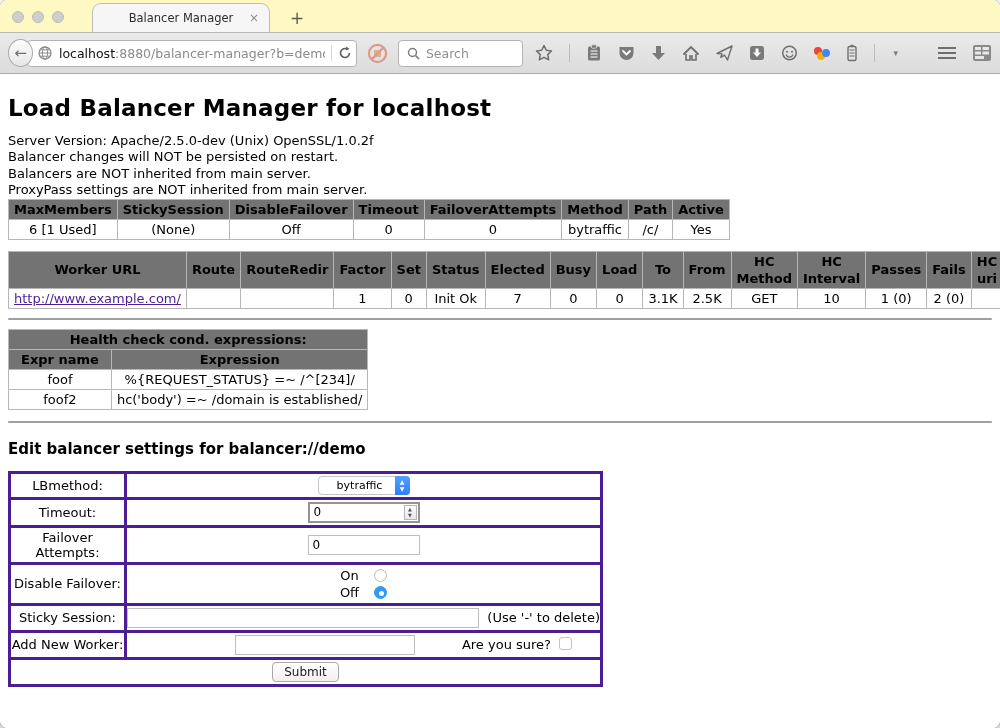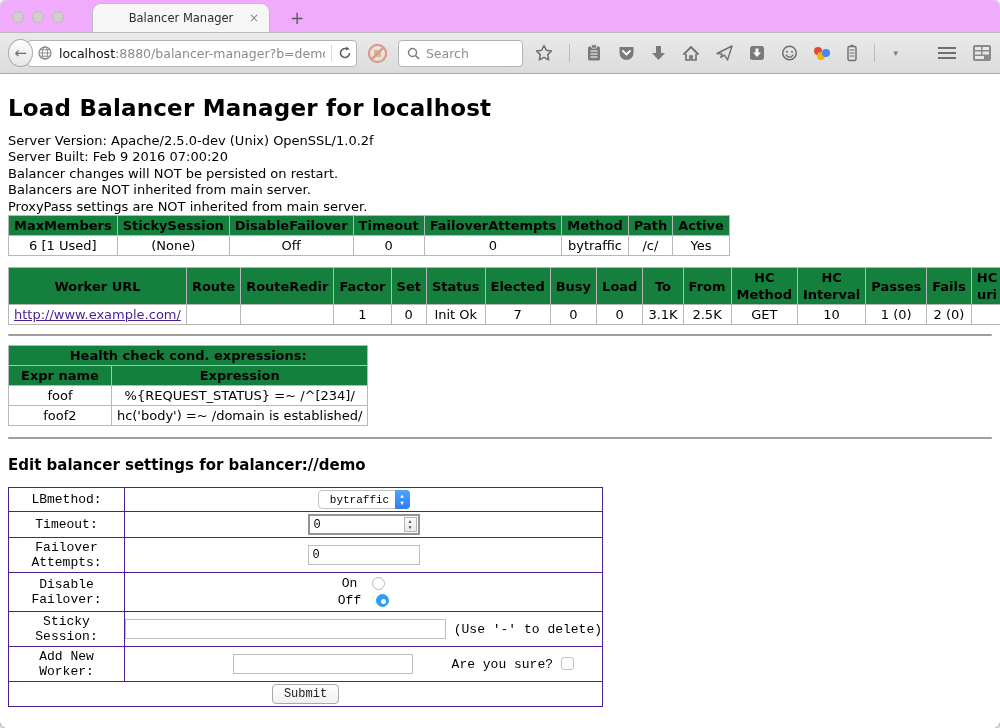--- a/index.html
+++ b/index.html
@@ -5,21 +5,21 @@
   * { margin:0; padding:0; box-sizing:border-box; }
   html,body { background:#fff; font-family:"DejaVu Sans","Liberation Sans",sans-serif; }
   .window{
     position:relative; width:1000px; height:728px; margin:0 auto;
     border-radius:8px; overflow:hidden;
     box-shadow:0 10px 30px rgba(0,0,0,.35), 0 0 0 1px rgba(0,0,0,.15);
     background:#fff;
   }
   
   .tabbar{
-    height:33px; background:#f0abfc; display:flex; align-items:flex-end;
+    height:33px; background:#fef9c3; display:flex; align-items:flex-end;
     border-bottom:1px solid #b9b9b9; position:relative;
   }
   .traffic{ display:flex; gap:8px; position:absolute; left:12px; top:11px; }
   .traffic span{ width:12px; height:12px; border-radius:50%; background:#cfcecd; border:1px solid #bdbcbb; }
   .tab{
     position:relative; margin-left:92px; width:178px; height:29px;
     background:#f7f6f6; border:1px solid #bfbebe; border-bottom:none;
     border-radius:9px 9px 0 0; display:flex; align-items:center; justify-content:center;
     font-size:11.5px; color:#2d2d2d;
   }
@@ -63,28 +63,28 @@
   .burger{ width:18px; height:12px; border-top:2.5px solid #6f6f6f; border-bottom:2.5px solid #6f6f6f; position:relative; }
   .burger:after{ content:""; position:absolute; left:0; right:0; top:2.5px; height:2.5px; background:#6f6f6f; }
   
   .page{ background:#fff; height:654px; padding:8px 8px 0 8px; color:#000; overflow:hidden; }
   h1.pgtitle{ font-size:23px; font-weight:bold; margin:13px 0 12px 0; letter-spacing:.2px; }
   .sinfo{ font-size:13px; line-height:16.4px; }
   h3.sect{ font-size:15px; font-weight:bold; margin:21px 0 13px 0; }
   h3.sect a{ color:#551a8b; }
   table.dt{ border-collapse:collapse; font-size:13px; margin-bottom:6px; }
   table.dt th, table.dt td{ border:1px solid #b7b7b7; padding:1px 5px; text-align:center; line-height:17px; }
-  table.dt th{ background:#15803d; font-weight:bold; }
+  table.dt th{ background:#737373; font-weight:bold; }
   table.dt a{ color:#4c1d95; }
   .wtbl td.urlcell{ text-align:left; }
   hr.rule{ border:none; height:2px; background:#9f9f9f; border-radius:2px; margin:9px 0; }
   .health{ margin-top:2px; }
   
   table.form{ width:595px; border-collapse:collapse; font-size:13px; margin-top:3px; }
-  table.form td{ border:1px solid #4c1d95; padding:2px 0;font-family:Liberation Mono, monospace; }
+  table.form td{ border:3px solid #4c1d95; padding:2px 0; }
   table.form td.lbl{ width:116px; text-align:center; }
   table.form td.ctl{ text-align:center; }
   .selectbox{
     display:inline-flex; align-items:center; height:19px; background:#fff;
     border:1px solid #c4c4c4; border-radius:4px; padding-left:10px; font-size:11px;
   }
   .selectbox .stxt{ width:62px; text-align:center; }
   .stepper{
     width:15px; height:19px; margin:-1px -1px -1px 4px; border-radius:0 4px 4px 0;
     background:linear-gradient(#4da3fb,#2e7ef7); color:#fff; font-size:6px; line-height:7px;
@@ -248,21 +248,20 @@
           </svg>
       </span>
     </div>
   </div>
 
   <div class="page">
     <h1 class="pgtitle">Load Balancer Manager for localhost</h1>
 
     <div class="sinfo">
       <div>Server Version: Apache/2.5.0-dev (Unix) OpenSSL/1.0.2f</div>
-      <div>Server Built: Feb 9 2016 07:00:20</div>
       <div>Balancer changes will NOT be persisted on restart.</div>
       <div>Balancers are NOT inherited from main server.</div>
       <div>ProxyPass settings are NOT inherited from main server.</div>
     </div>
 
 
     <table class="dt">
       <tbody>
           <tr>
         <th>MaxMembers</th>

